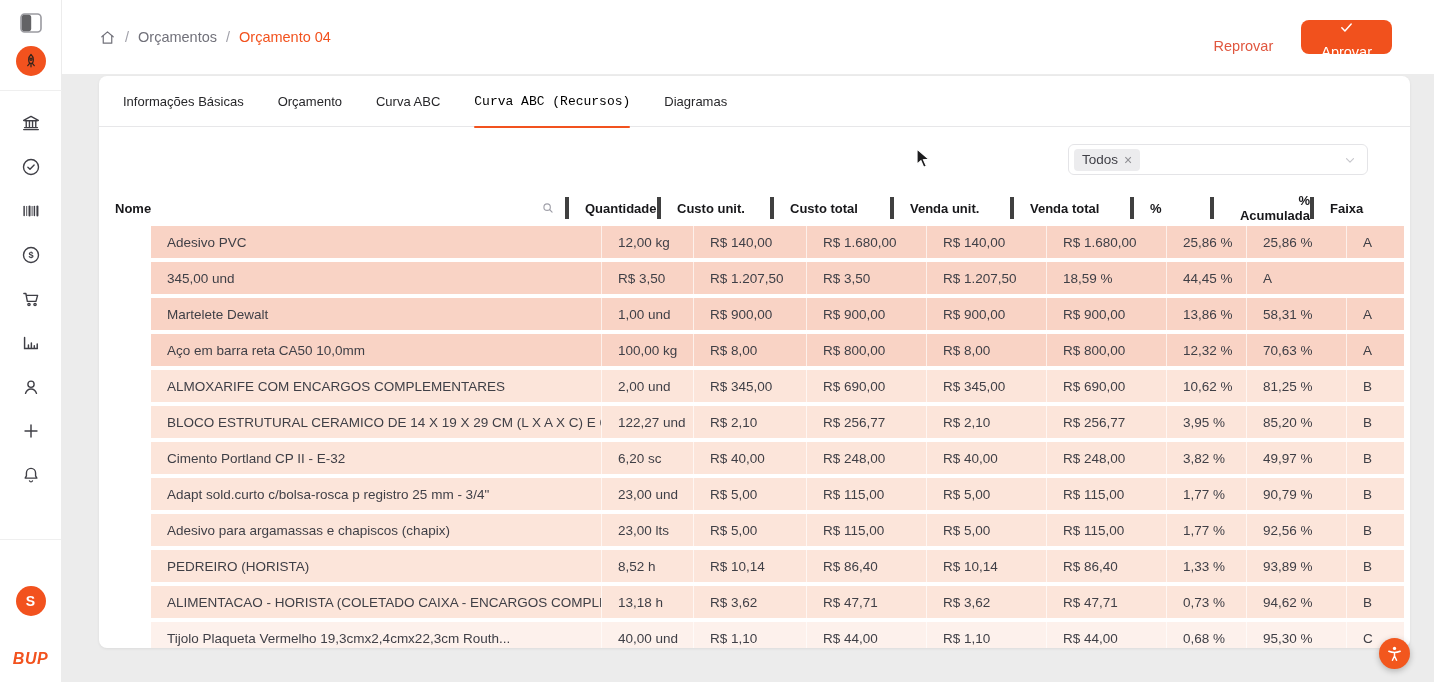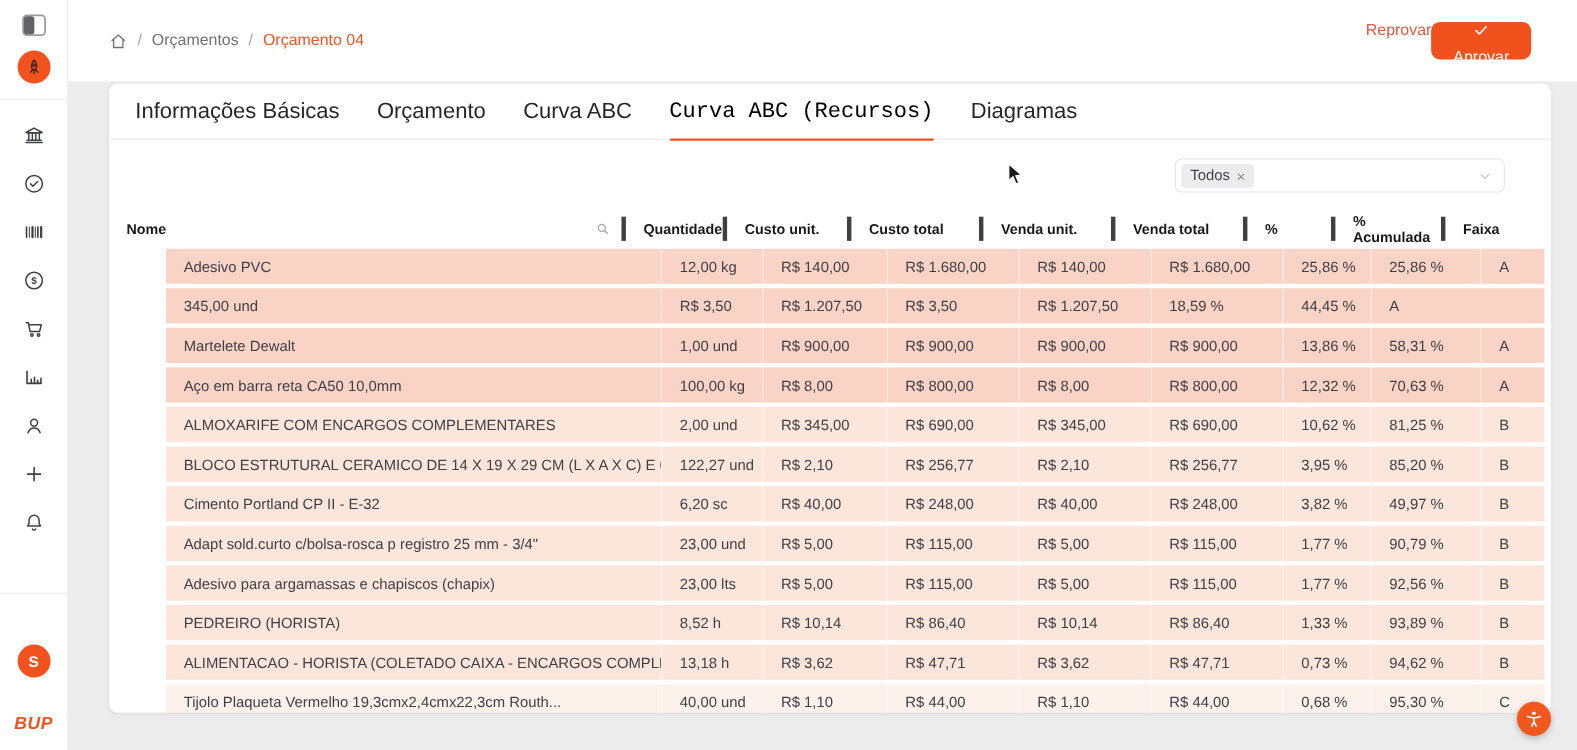--- a/index.html
+++ b/index.html
@@ -16,43 +16,43 @@
   .sb-bottom { margin-top:auto; display:flex; flex-direction:column; align-items:center; width:100%; border-top:1px solid #efefef; padding-top:46px; }
   .sb-avatar { width:30px; height:30px; border-radius:50%; background:#f2521e; color:#fff; font-size:14px; font-weight:bold; display:flex; align-items:center; justify-content:center; cursor:pointer; }
   .sb-logo { margin:34px 0 14px 0; color:#f2521e; font-weight:800; font-style:italic; font-size:16px; letter-spacing:.5px; }
 
   
   .topbar { position:absolute; left:62px; top:0; width:1372px; height:74px; background:#fff; display:flex; align-items:center; padding:0 42px 0 37px; }
   .breadcrumb { display:flex; align-items:center; gap:9px; font-size:14.5px; color:#71717a; }
   .breadcrumb .sep { color:#a1a1aa; }
   .breadcrumb .crumb { cursor:pointer; }
   .breadcrumb .current { color:#f2521e; }
-  .top-actions { margin-left:auto; display:flex; align-items:flex-start; }
+  .top-actions { margin-left:auto; display:flex; align-items:flex-end; gap:28px; }
   .reject-link { color:#e0573f; font-size:14.5px; cursor:pointer; }
   .approve-btn { background:#f1511d; color:#fff; border:none; border-radius:8px; height:34px; padding:0 20px; font-size:14.5px; font-family:inherit; display:flex; align-items:center; gap:9px; cursor:pointer;flex-direction:column; }
 
   
   .content { position:absolute; left:62px; top:74px; width:1372px; height:608px; background:#ececec; }
   .card { position:absolute; left:37px; top:2px; width:1311px; height:572px; background:#fff; border-radius:8px; box-shadow:0 1px 3px rgba(0,0,0,.07); overflow:hidden; }
 
   
   .tabs { display:flex; gap:34px; padding:0 24px; border-bottom:1px solid #e7e7e9; height:51px; align-items:center; }
-  .tab { font-size:20px; color:#27272a; cursor:pointer; position:relative; height:51px; display:flex; align-items:center; }
+  .tab { font-size:13px; color:#27272a; cursor:pointer; position:relative; height:51px; display:flex; align-items:center; }
   .tab.active { color:#000000;font-family:Liberation Mono, monospace; }
   .tab.active::after { content:""; position:absolute; left:0; right:0; bottom:-1px; height:2px; background:#f2521e; border-radius:2px; }
 
   
   .filter-row { display:flex; justify-content:flex-end; padding:17px 42px 0 16px; height:66px; }
   .select { width:300px; height:31px; border:1px solid #e4e4e7; border-radius:6px; background:#fff; display:flex; align-items:center; padding:0 10px 0 5px; cursor:pointer; }
   .tag { background:#ececee; border-radius:4px; height:22px; display:flex; align-items:center; gap:6px; padding:0 8px; font-size:13.5px; color:#3f3f46; }
   .tag .x { color:#8e8e93; font-size:14px; cursor:pointer; line-height:1; }
   .select .chev { margin-left:auto; }
 
   
-  .table-wrap { padding:0 0 0 16px; }
+  .table-wrap { padding:0 0 0 16px;text-align:right; }
   .grid-row { display:grid; grid-template-columns:450px 92px 113px 120px 120px 120px 80px 100px 58px; width:1253px; }
   .thead { height:30px; align-items:center; }
   .th { font-size:13px; font-weight:bold; color:#18181b; padding-left:16px; height:22px; display:flex; align-items:center; border-left:4px solid #404040; }
   .th:first-child { border-left:none; padding-left:0; justify-content:space-between; padding-right:10px; }
   .tbody-viewport { height:443px; overflow:hidden; margin-top:3px;padding-left:36px; }
   .trow { height:32px; margin-bottom:4px; align-items:center; cursor:pointer; }
   .trow.faixa-A { background:#f9d3c5; }
   .trow.faixa-B { background:#fce5da; }
   .trow.faixa-C { background:#fdf1ec; }
   .td { font-size:13.5px; color:#3f3f46; padding-left:16px; white-space:nowrap; overflow:hidden; text-overflow:ellipsis; border-left:1px solid rgba(255,255,255,.65); height:32px; display:flex; align-items:center; }

